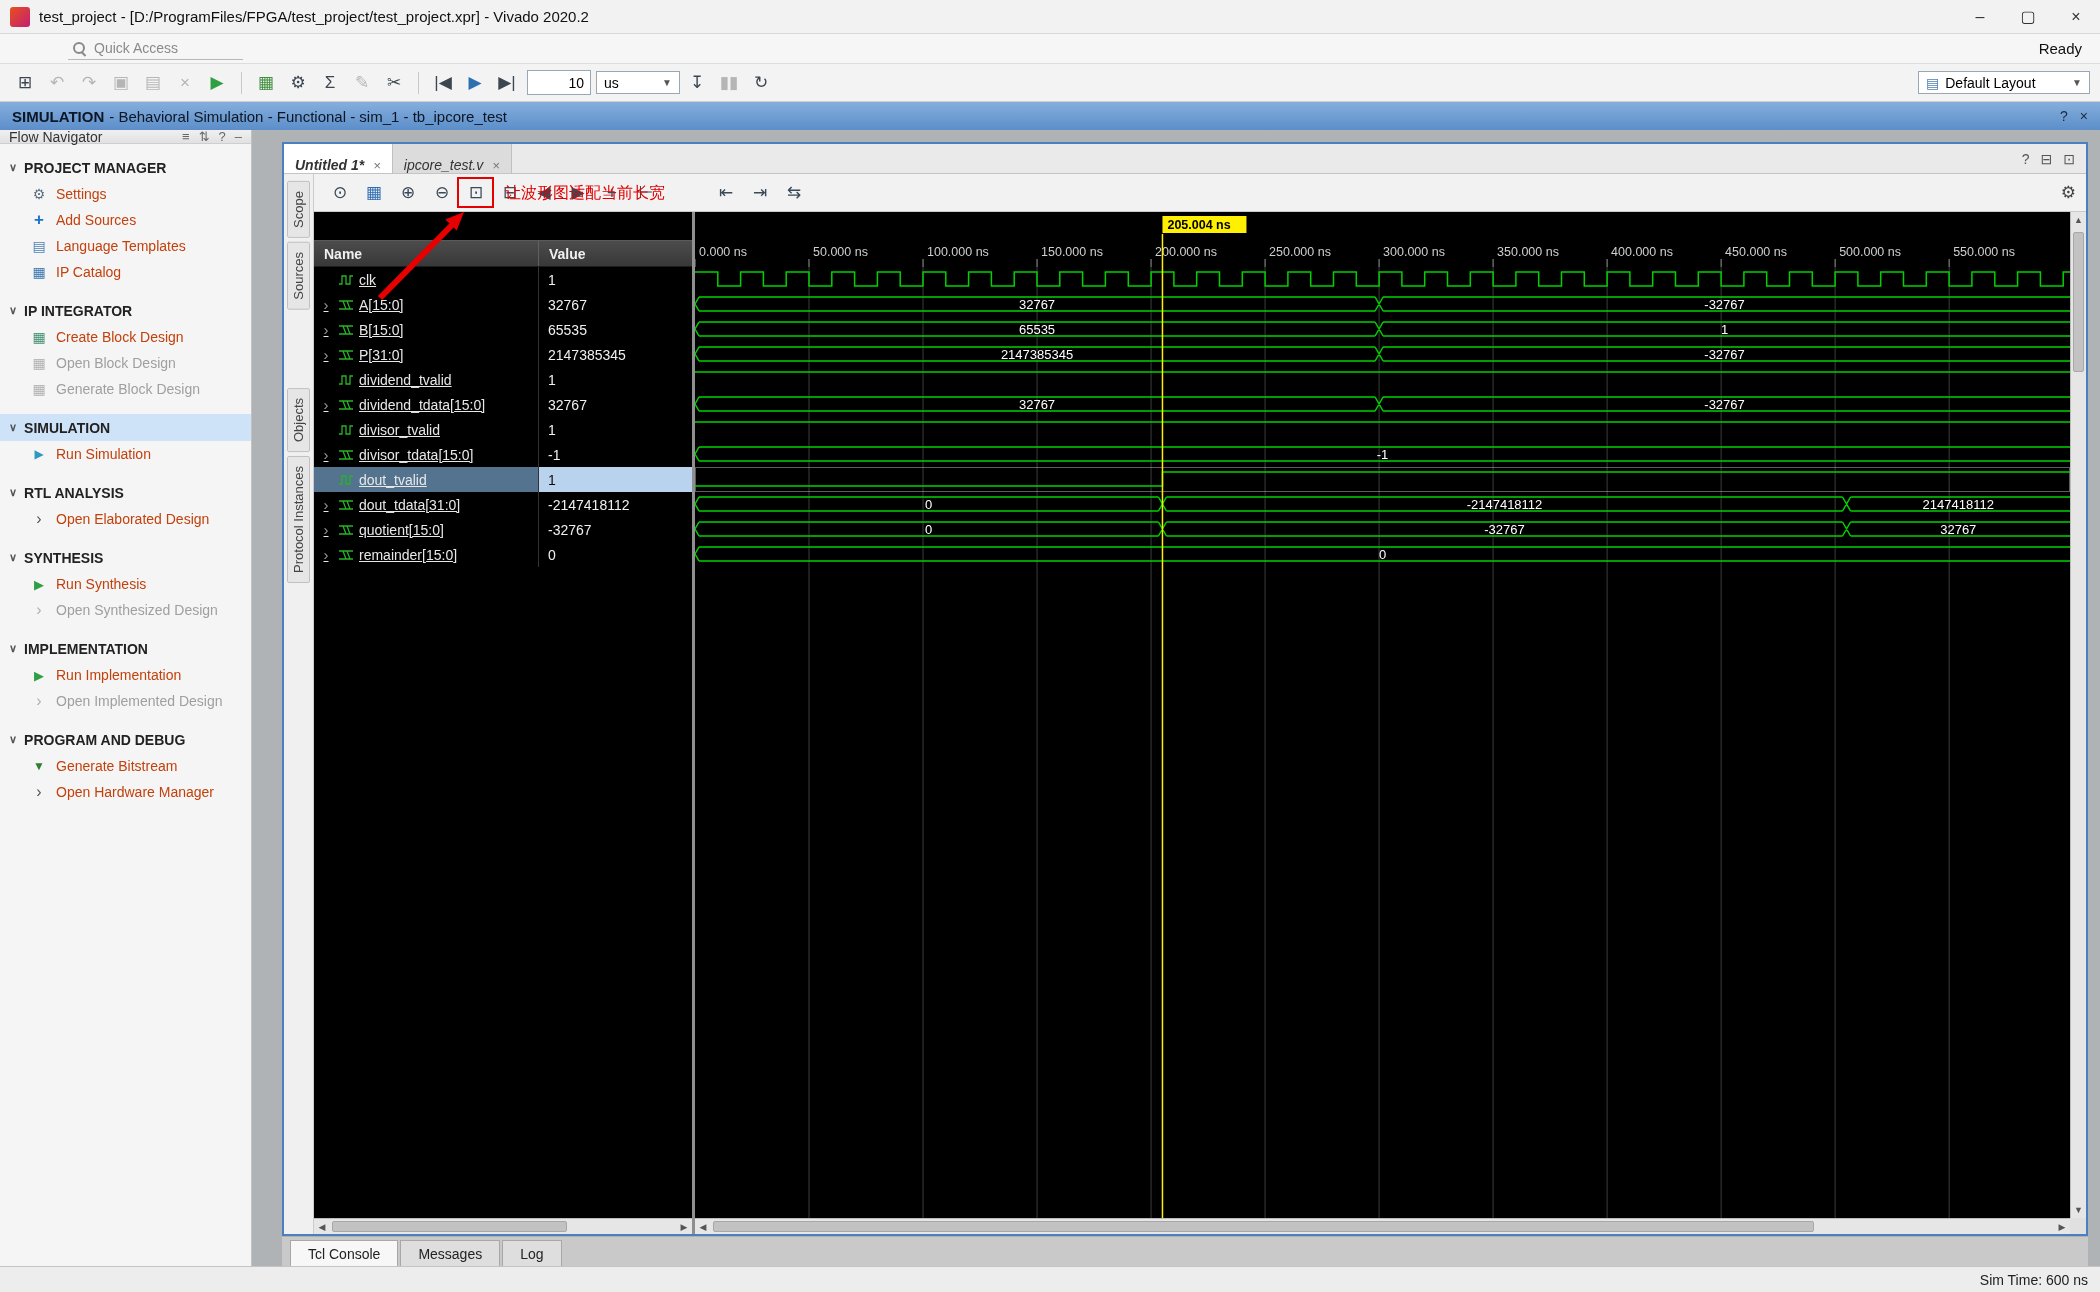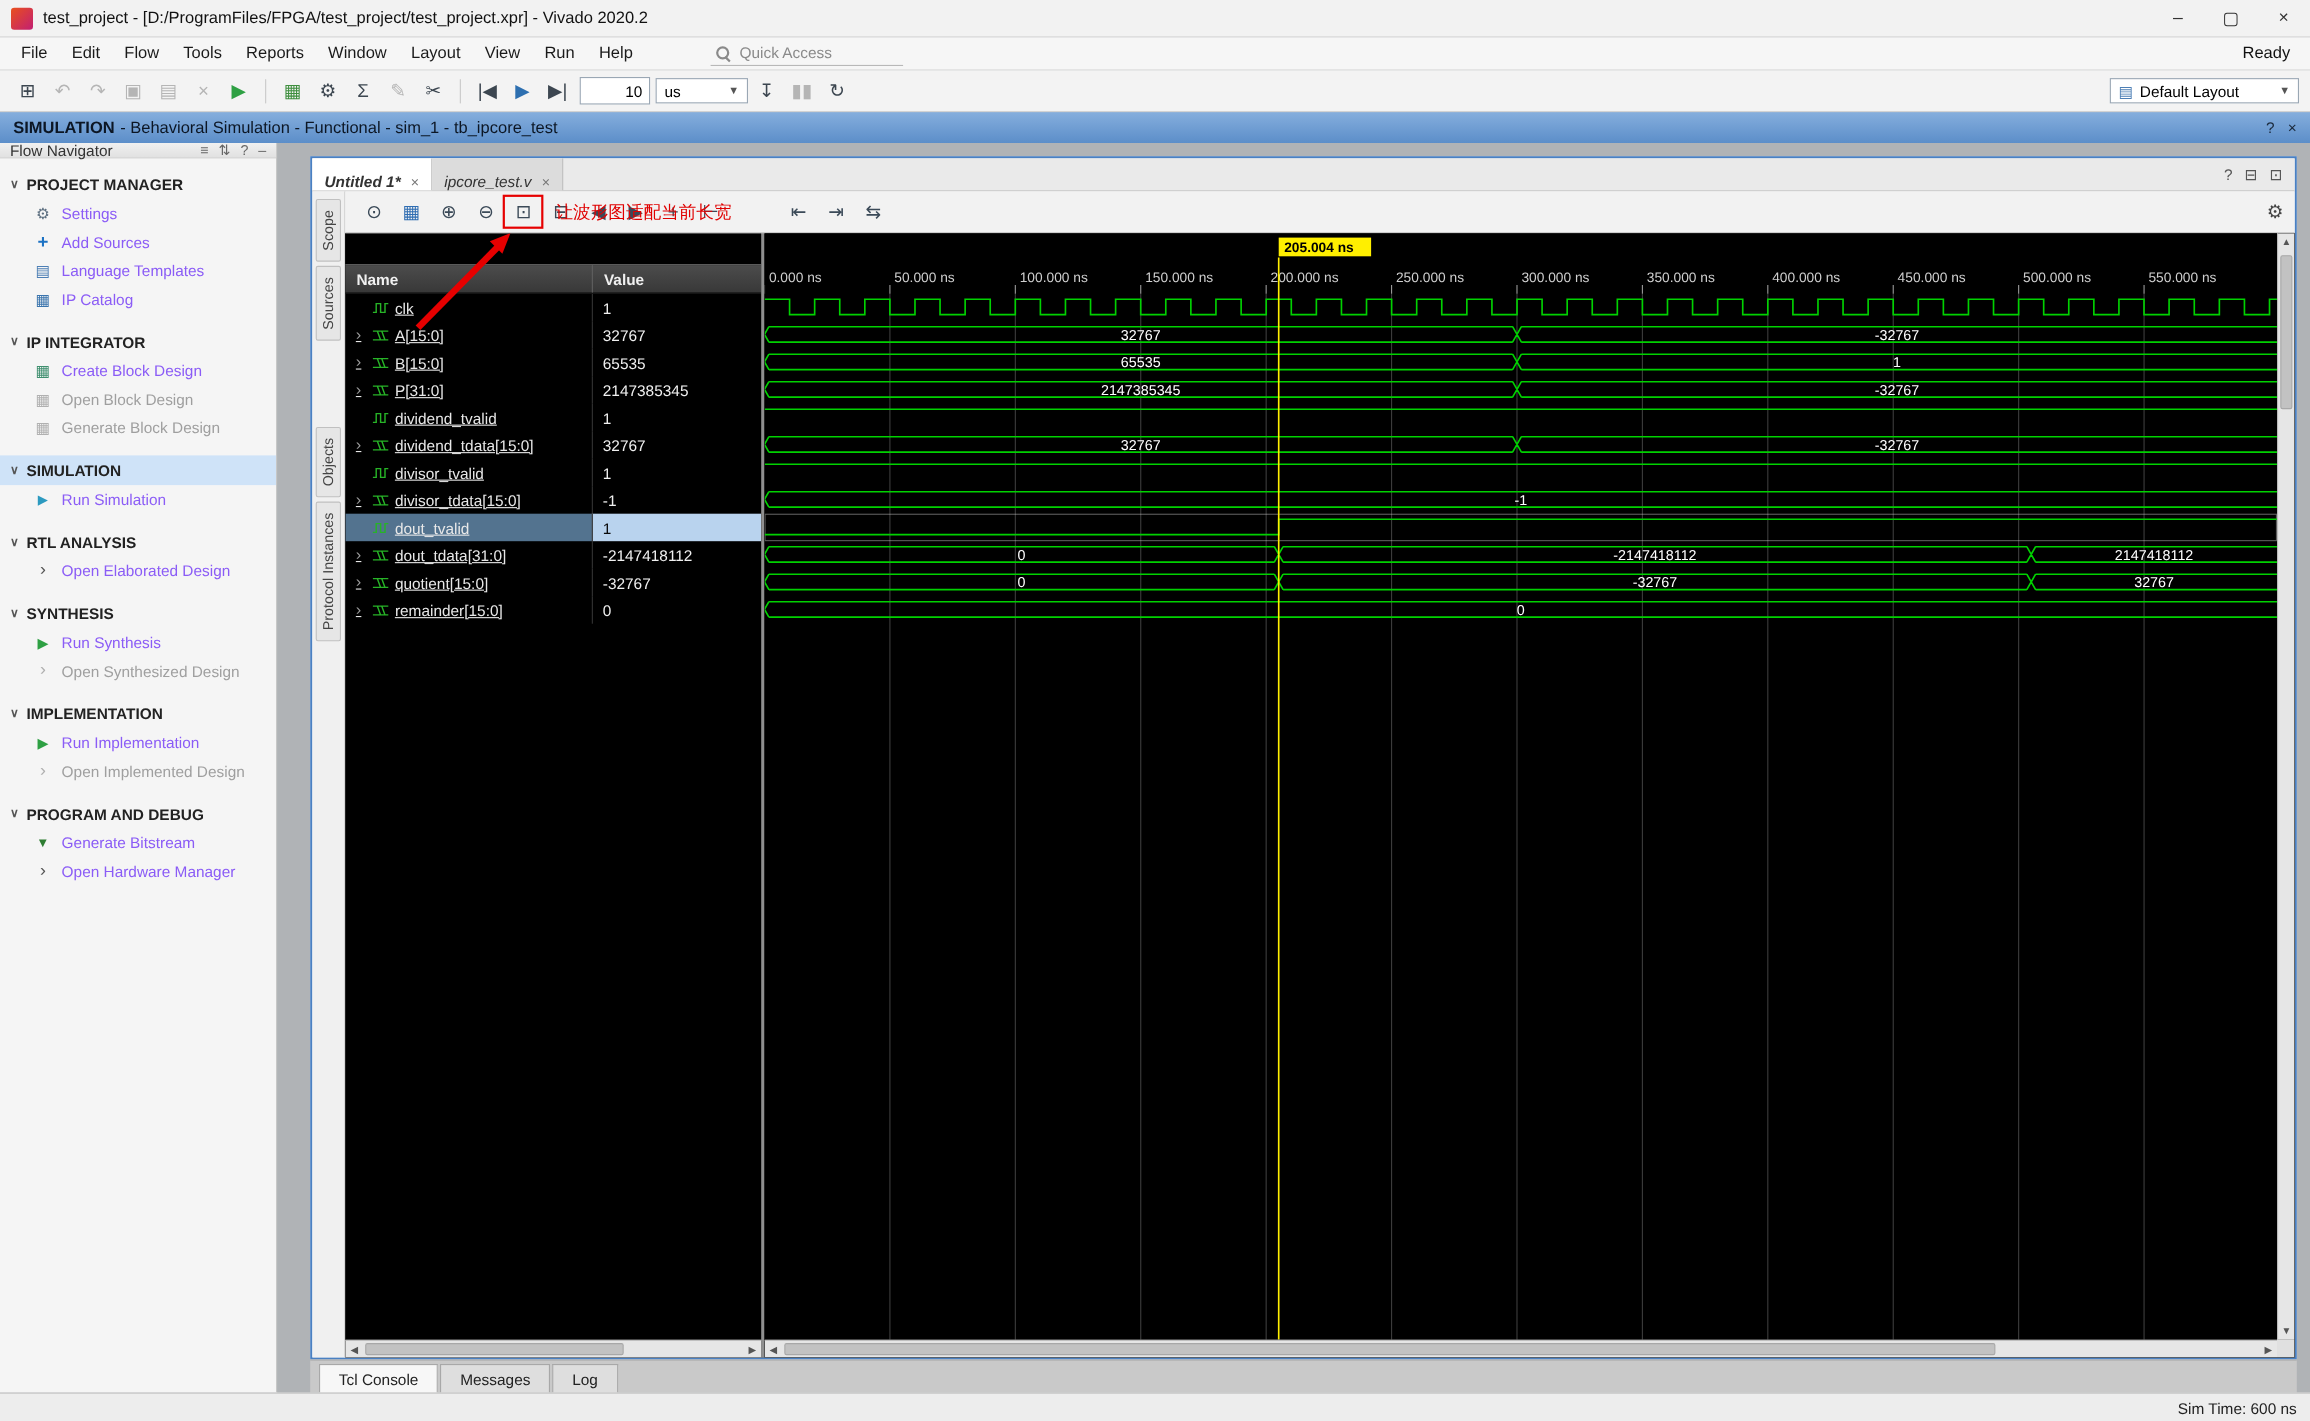--- a/index.html
+++ b/index.html
@@ -47,21 +47,21 @@
 
   
   .flownav{width:252px;background:#f5f5f5;border-right:1px solid #c2c2c2;display:flex;flex-direction:column;flex:0 0 auto;}
   .fn-titlebar{height:14px;background:linear-gradient(#f0f0f0,#e1e1e1);border-bottom:1px solid #cfcfcf;display:flex;align-items:center;padding:0 9px;color:#333;font-size:14px;}
   .fn-icons{margin-left:auto;display:flex;gap:9px;color:#666;font-size:13px;}
   .fn-body{flex:1;overflow:hidden;padding-top:10px;}
   .fn-section{margin-bottom:12px;}
   .fn-sec-header{height:27px;display:flex;align-items:center;gap:7px;padding:0 9px;font-weight:bold;font-size:14px;color:#222;}
   .fn-sec-header .chev{font-size:11px;color:#555;}
   .fn-sec-header.selected{background:#cfe3f8;}
-  .fn-item{height:26px;display:flex;align-items:center;gap:8px;padding-left:30px;font-size:14px;color:#8b5cf6;}
+  .fn-item{height:26px;display:flex;align-items:center;gap:8px;padding-left:30px;font-size:14px;color:#c2410c;}
   .fn-item.disabled{color:#9f9f9f;}
   .fni{width:18px;display:inline-flex;justify-content:center;font-size:14px;flex:0 0 auto;}
   .fni.gear::before{content:"⚙";color:#5d6f80;}
   .fni.add::before{content:"+";color:#1c72c4;font-weight:bold;font-size:17px;line-height:14px;}
   .fni.doc::before{content:"▤";color:#4d7fb5;}
   .fni.chip::before{content:"▦";color:#3a74ad;}
   .fni.block::before{content:"▦";color:#3f8f6f;}
   .fni.run::before{content:"▶";color:#2c9ac0;font-size:12px;}
   .fni.play::before{content:"▶";color:#2ea043;font-size:13px;}
   .fni.chev::before{content:"›";color:#555;font-size:16px;}
@@ -138,32 +138,20 @@
     <span class="app-icon"></span>
     <span class="title-text">test_project - [D:/ProgramFiles/FPGA/test_project/test_project.xpr] - Vivado 2020.2</span>
     <div class="win-controls">
         <span class="winbtn">–</span>
         <span class="winbtn">▢</span>
         <span class="winbtn">×</span>
       </div>
   </div>
 
   <div class="menubar">
-    <div class="menu-items">
-        <span class="menu-item">File</span>
-        <span class="menu-item">Edit</span>
-        <span class="menu-item">Flow</span>
-        <span class="menu-item">Tools</span>
-        <span class="menu-item">Reports</span>
-        <span class="menu-item">Window</span>
-        <span class="menu-item">Layout</span>
-        <span class="menu-item">View</span>
-        <span class="menu-item">Run</span>
-        <span class="menu-item">Help</span>
-      </div>
     <div class="quick-access">
       <span class="mag"></span>
       <span>Quick Access</span>
     </div>
     <span class="ready">Ready</span>
   </div>
 
   <div class="toolbar">
     <div class="tgroup">
         <span class="tbtn">⊞</span>

